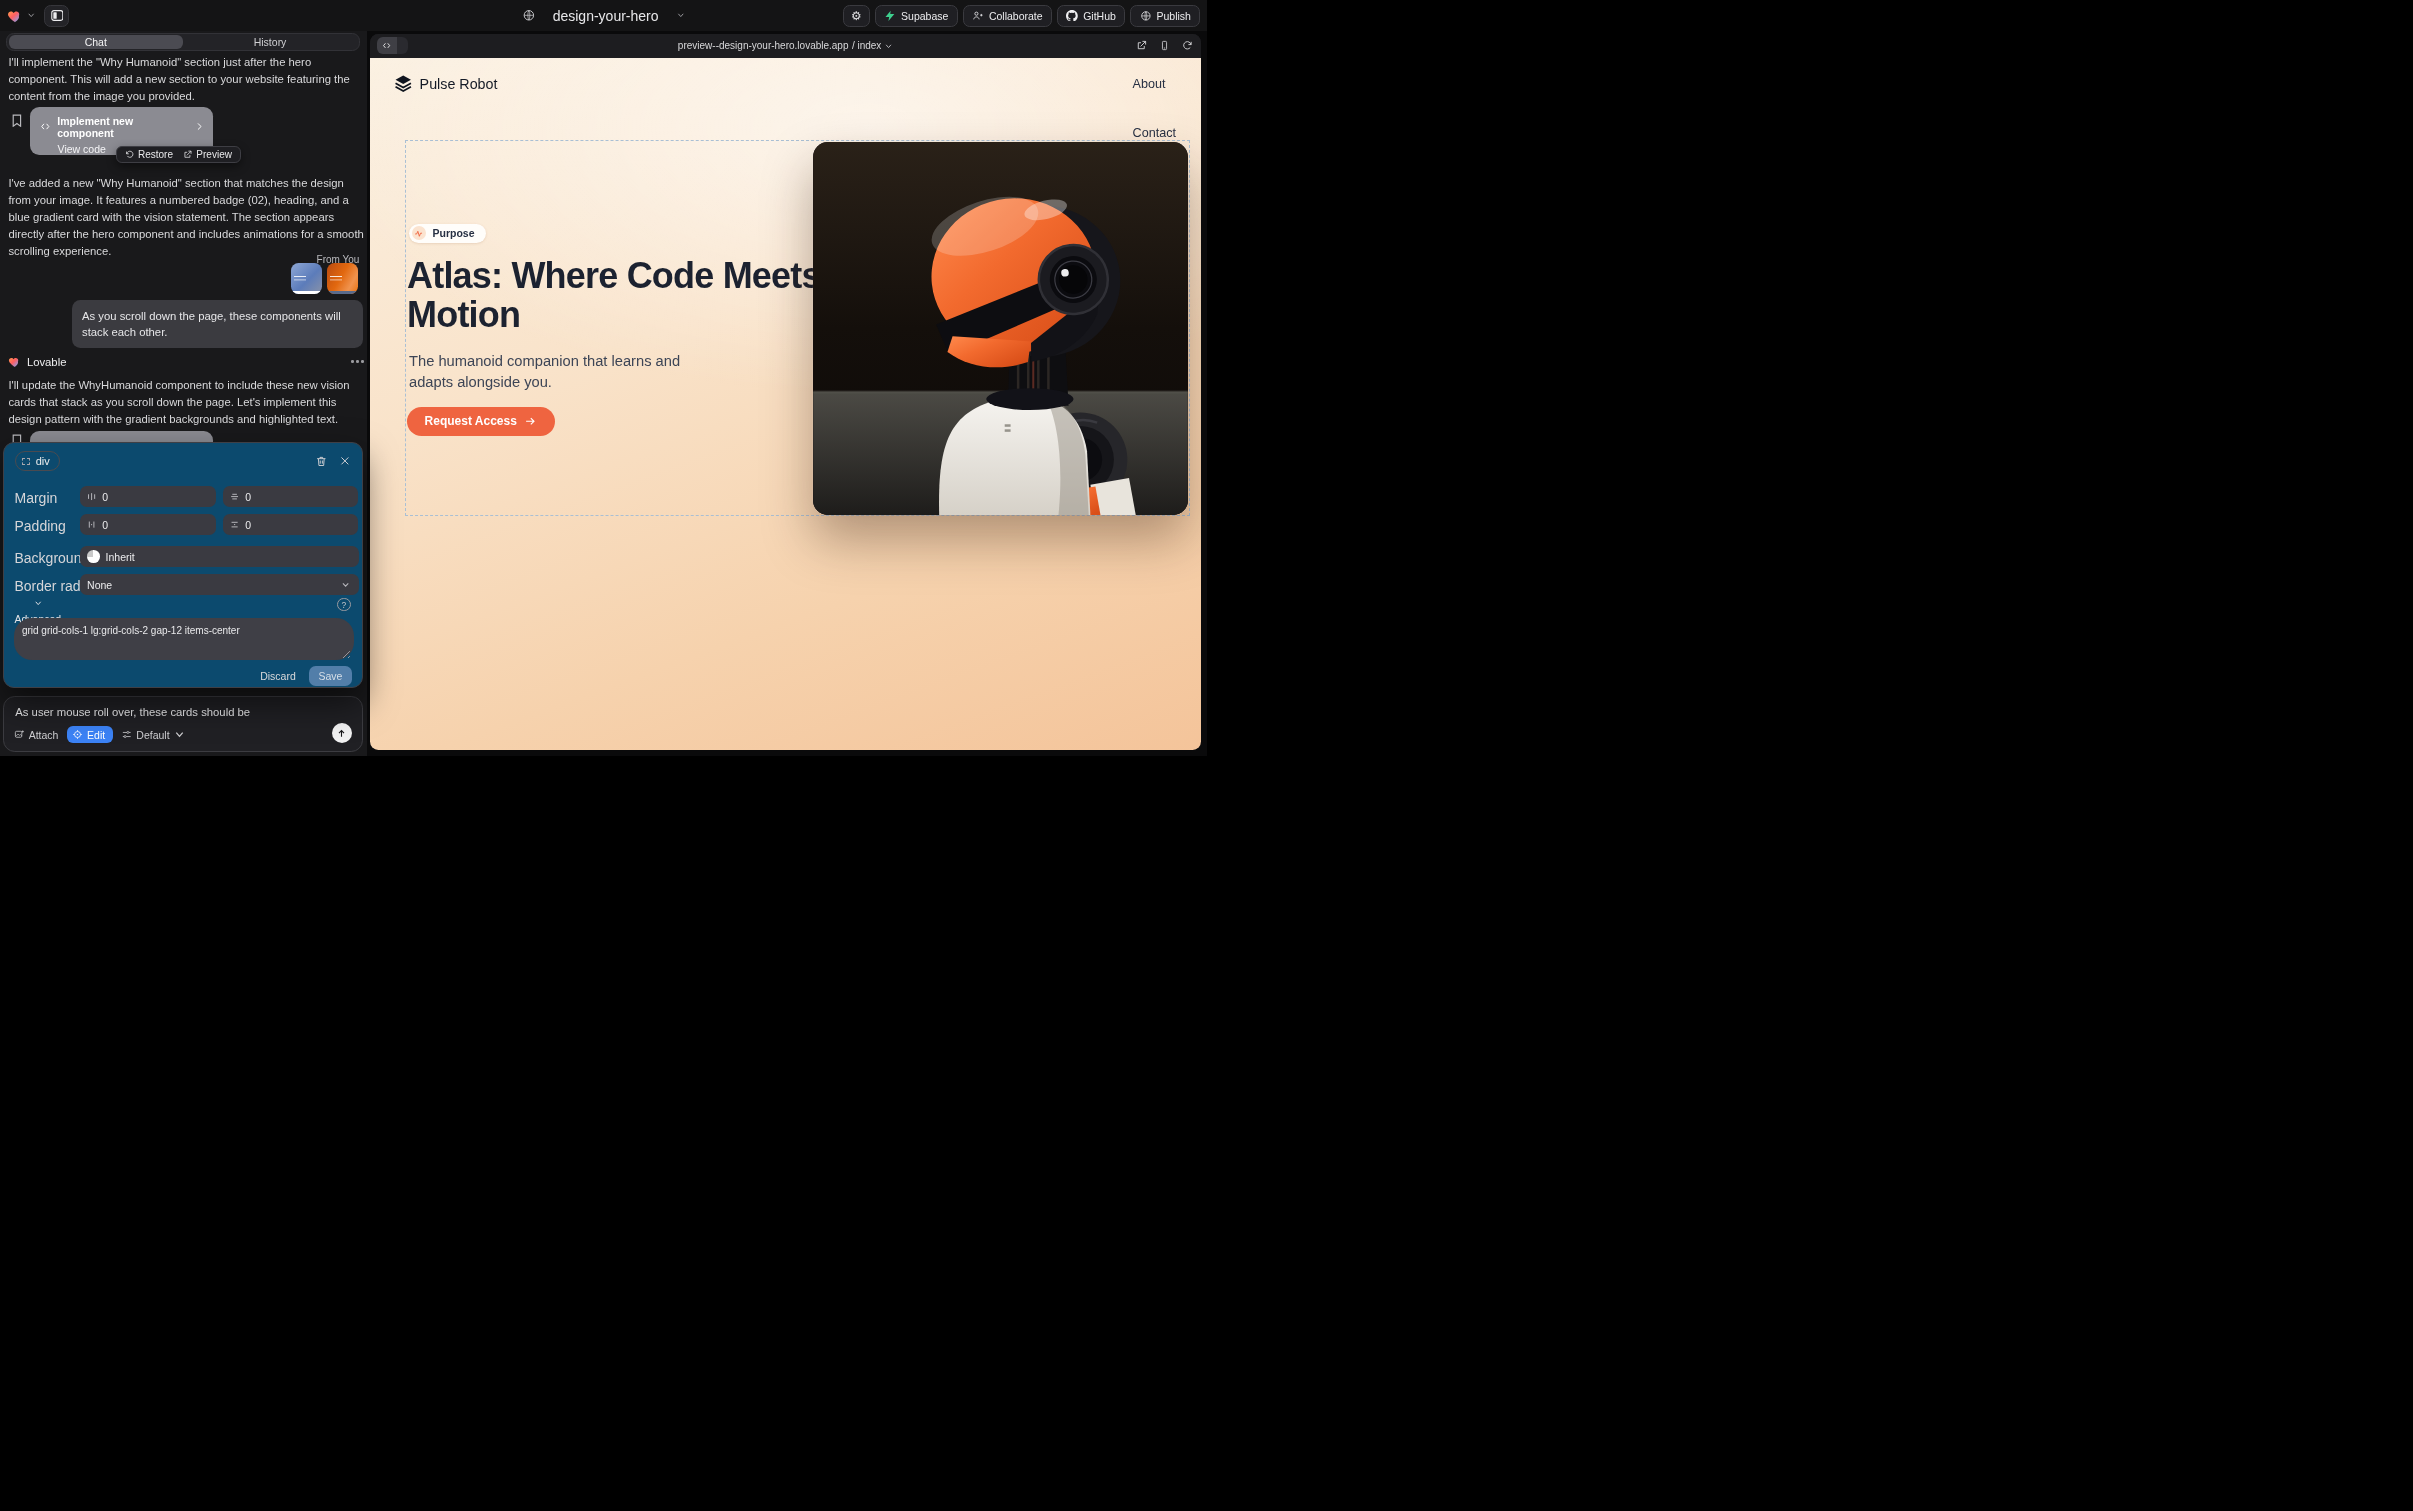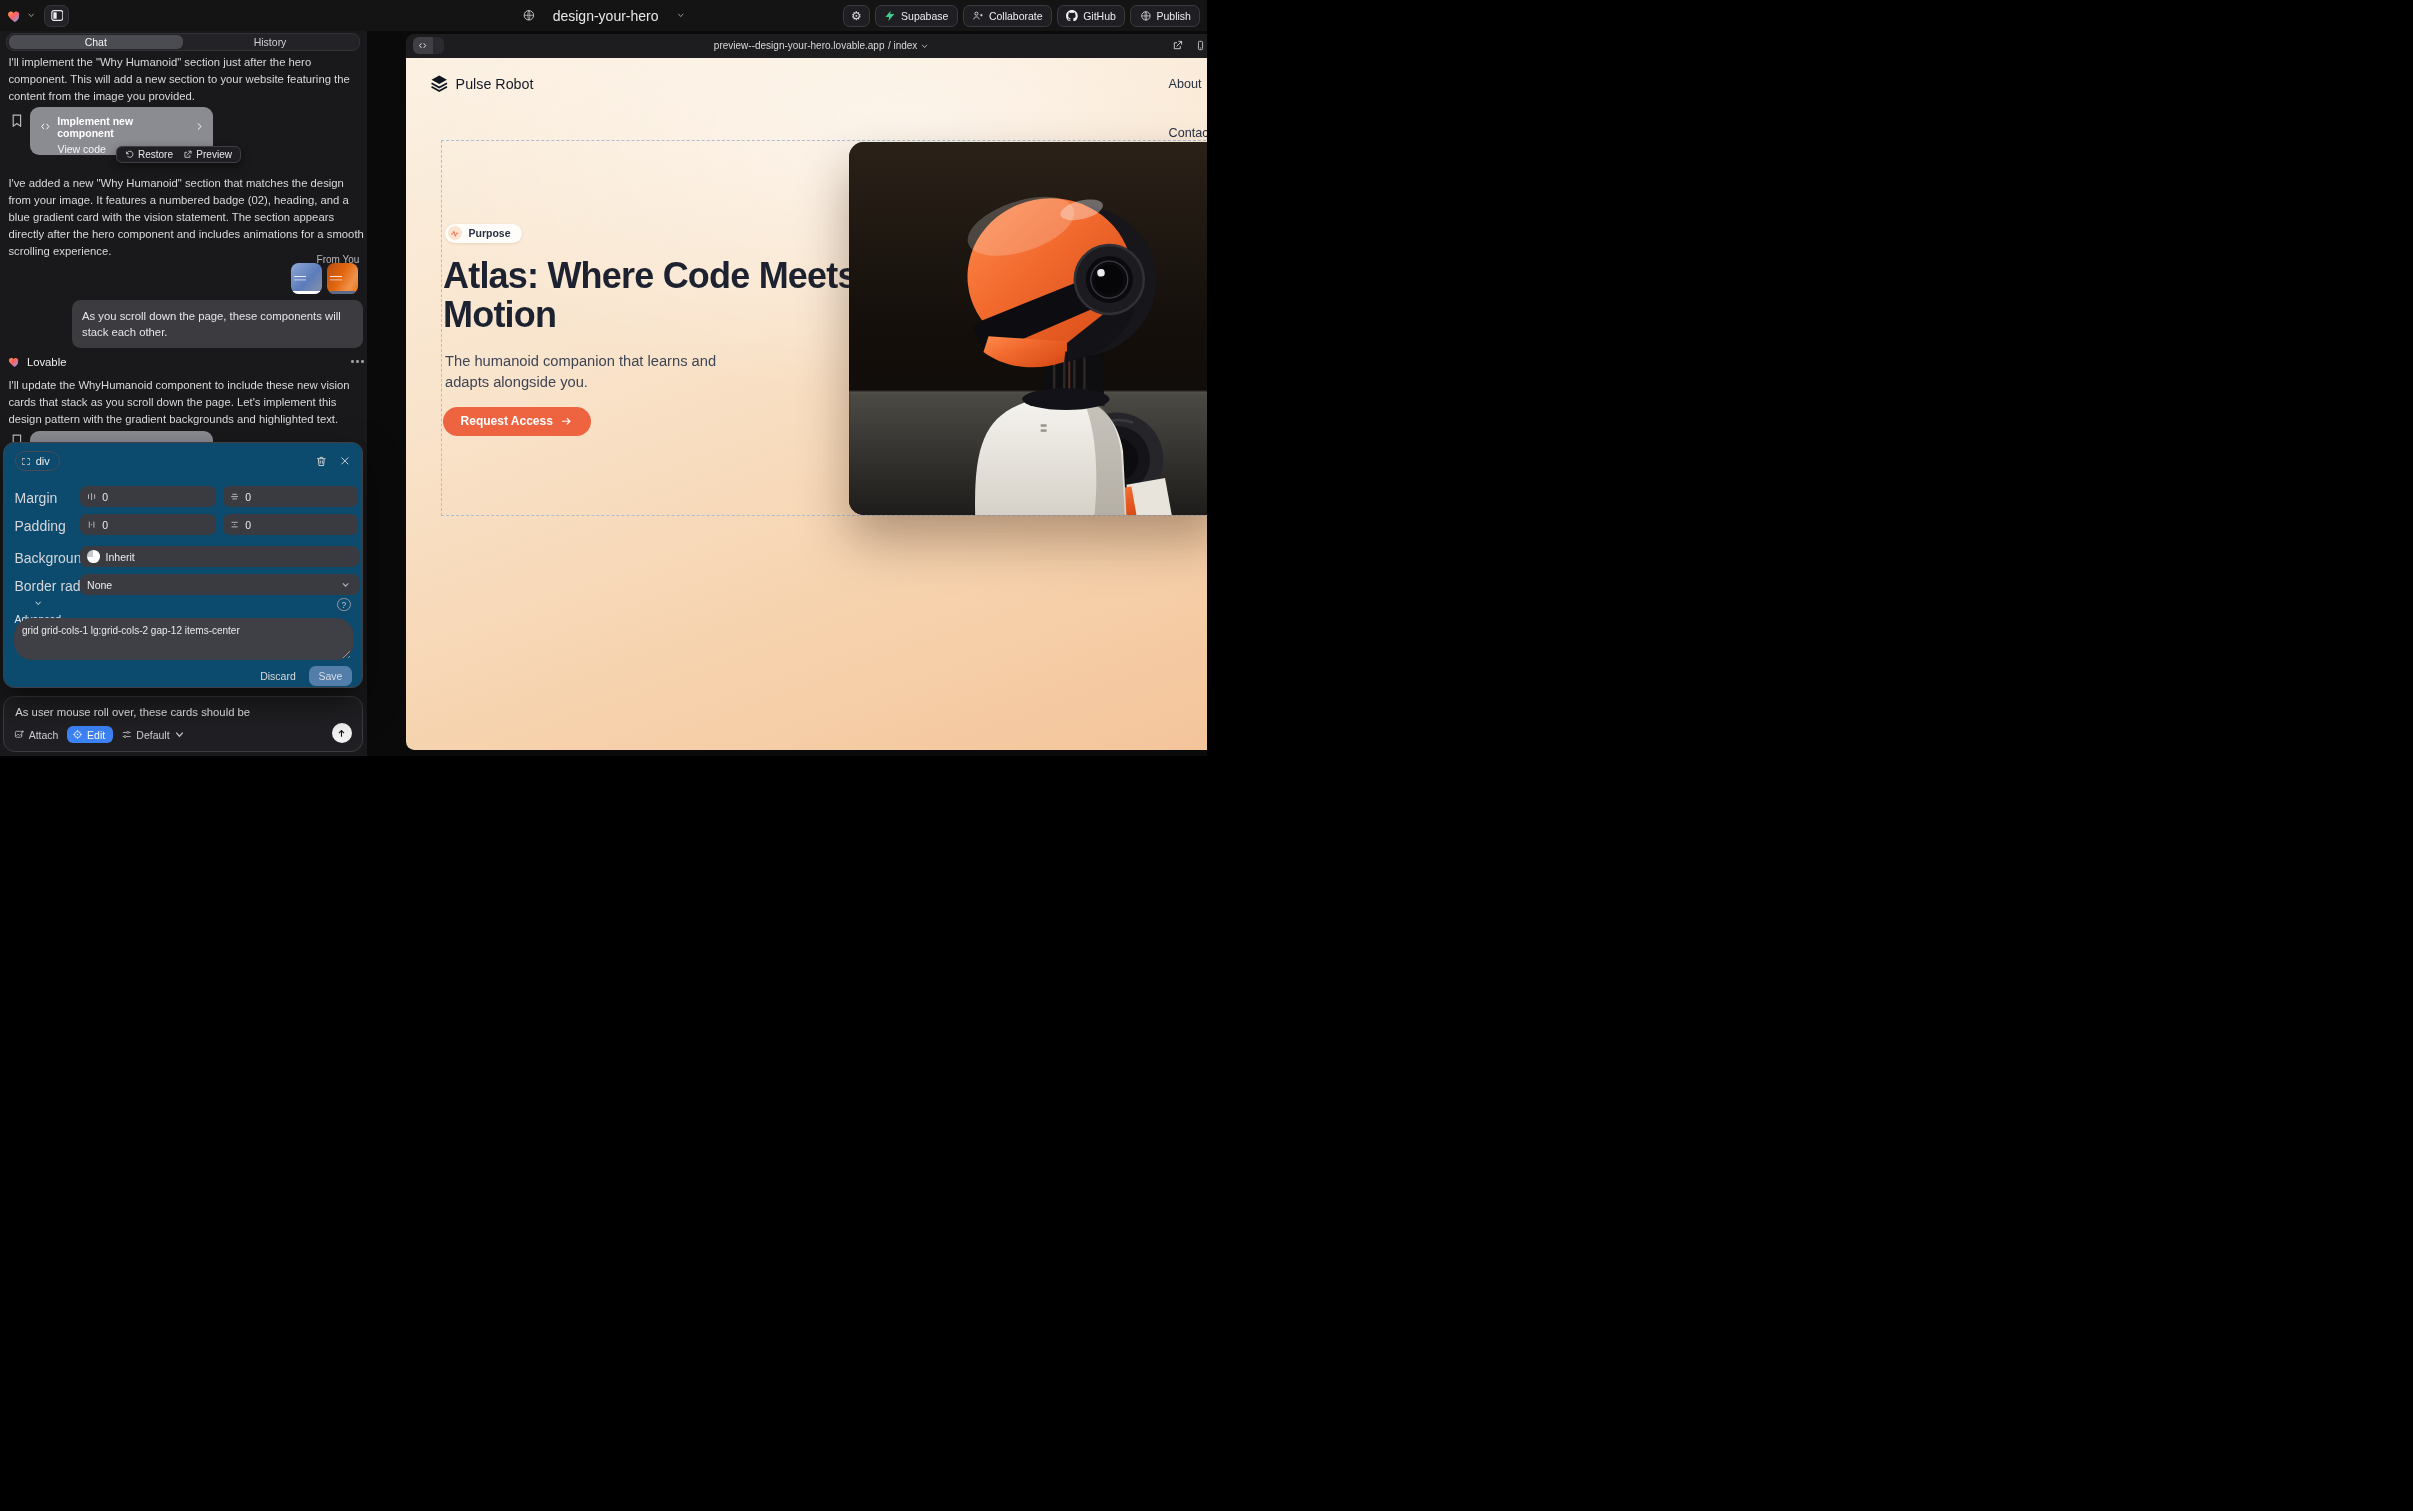--- a/index.html
+++ b/index.html
@@ -83,21 +83,21 @@
   .composer { position:absolute; left:2.5px; top:665px; width:360px; height:56px; background:#202024; border:0.8px solid #3c3c41; border-radius:11.8px; }
   .composer-text { position:absolute; left:11.8px; top:9.2px; right:11.8px; font-size:11.3px; color:#ececee; }
   .composer-row { position:absolute; left:10px; bottom:7.6px; display:flex; align-items:center; gap:8.4px; }
   .comp-item { display:flex; align-items:center; gap:4.2px; color:#cfcfd2; font-size:10.5px; cursor:pointer; }
   .comp-item svg { width:11px; height:11px; }
   .edit-pill { background:#3c83f6; color:#fff; border-radius:5.9px; padding:2.5px 7.6px 2.5px 5px; }
   .send-btn { position:absolute; right:10px; bottom:7.6px; width:20px; height:20px; background:#f2f2f3; border-radius:50%; display:flex; align-items:center; justify-content:center; color:#17171a; cursor:pointer; }
   .send-btn svg { width:11px; height:11px; }
 
   
-  .preview { position:absolute; left:370px; top:34px; width:831px; height:716px; background:#1d1d20; border-radius:8.4px; overflow:hidden;margin-left:36px; }
+  .preview { position:absolute; left:370px; top:34px; width:831px; height:716px; background:#1d1d20; border-radius:8.4px; overflow:hidden; }
   .urlbar { position:absolute; top:0; left:0; right:0; height:23.5px; background:#1d1d20; }
   .code-toggle { position:absolute; left:6.7px; top:3.4px; height:17px; display:flex; border-radius:5.9px; overflow:hidden; cursor:pointer; }
   .code-toggle .seg1 { width:20px; background:#3f3f45; display:flex; align-items:center; justify-content:center; color:#ececee; }
   .code-toggle .seg1 svg { width:9.2px; height:9.2px; }
   .code-toggle .seg2 { width:11.8px; background:#2a2a2f; }
   .url-center { position:absolute; left:50%; top:0; height:23.5px; transform:translateX(-50%); display:flex; align-items:center; gap:3.4px; color:#d8d8da; font-size:10px; cursor:pointer; white-space:nowrap; }
   .url-center svg { width:8.4px; height:8.4px; color:#b0b0b4; }
   .url-icons { position:absolute; right:8.4px; top:0; height:23.5px; display:flex; align-items:center; gap:11.8px; color:#d6d6d9; }
   .url-icons svg { width:11px; height:11px; cursor:pointer; }
 

